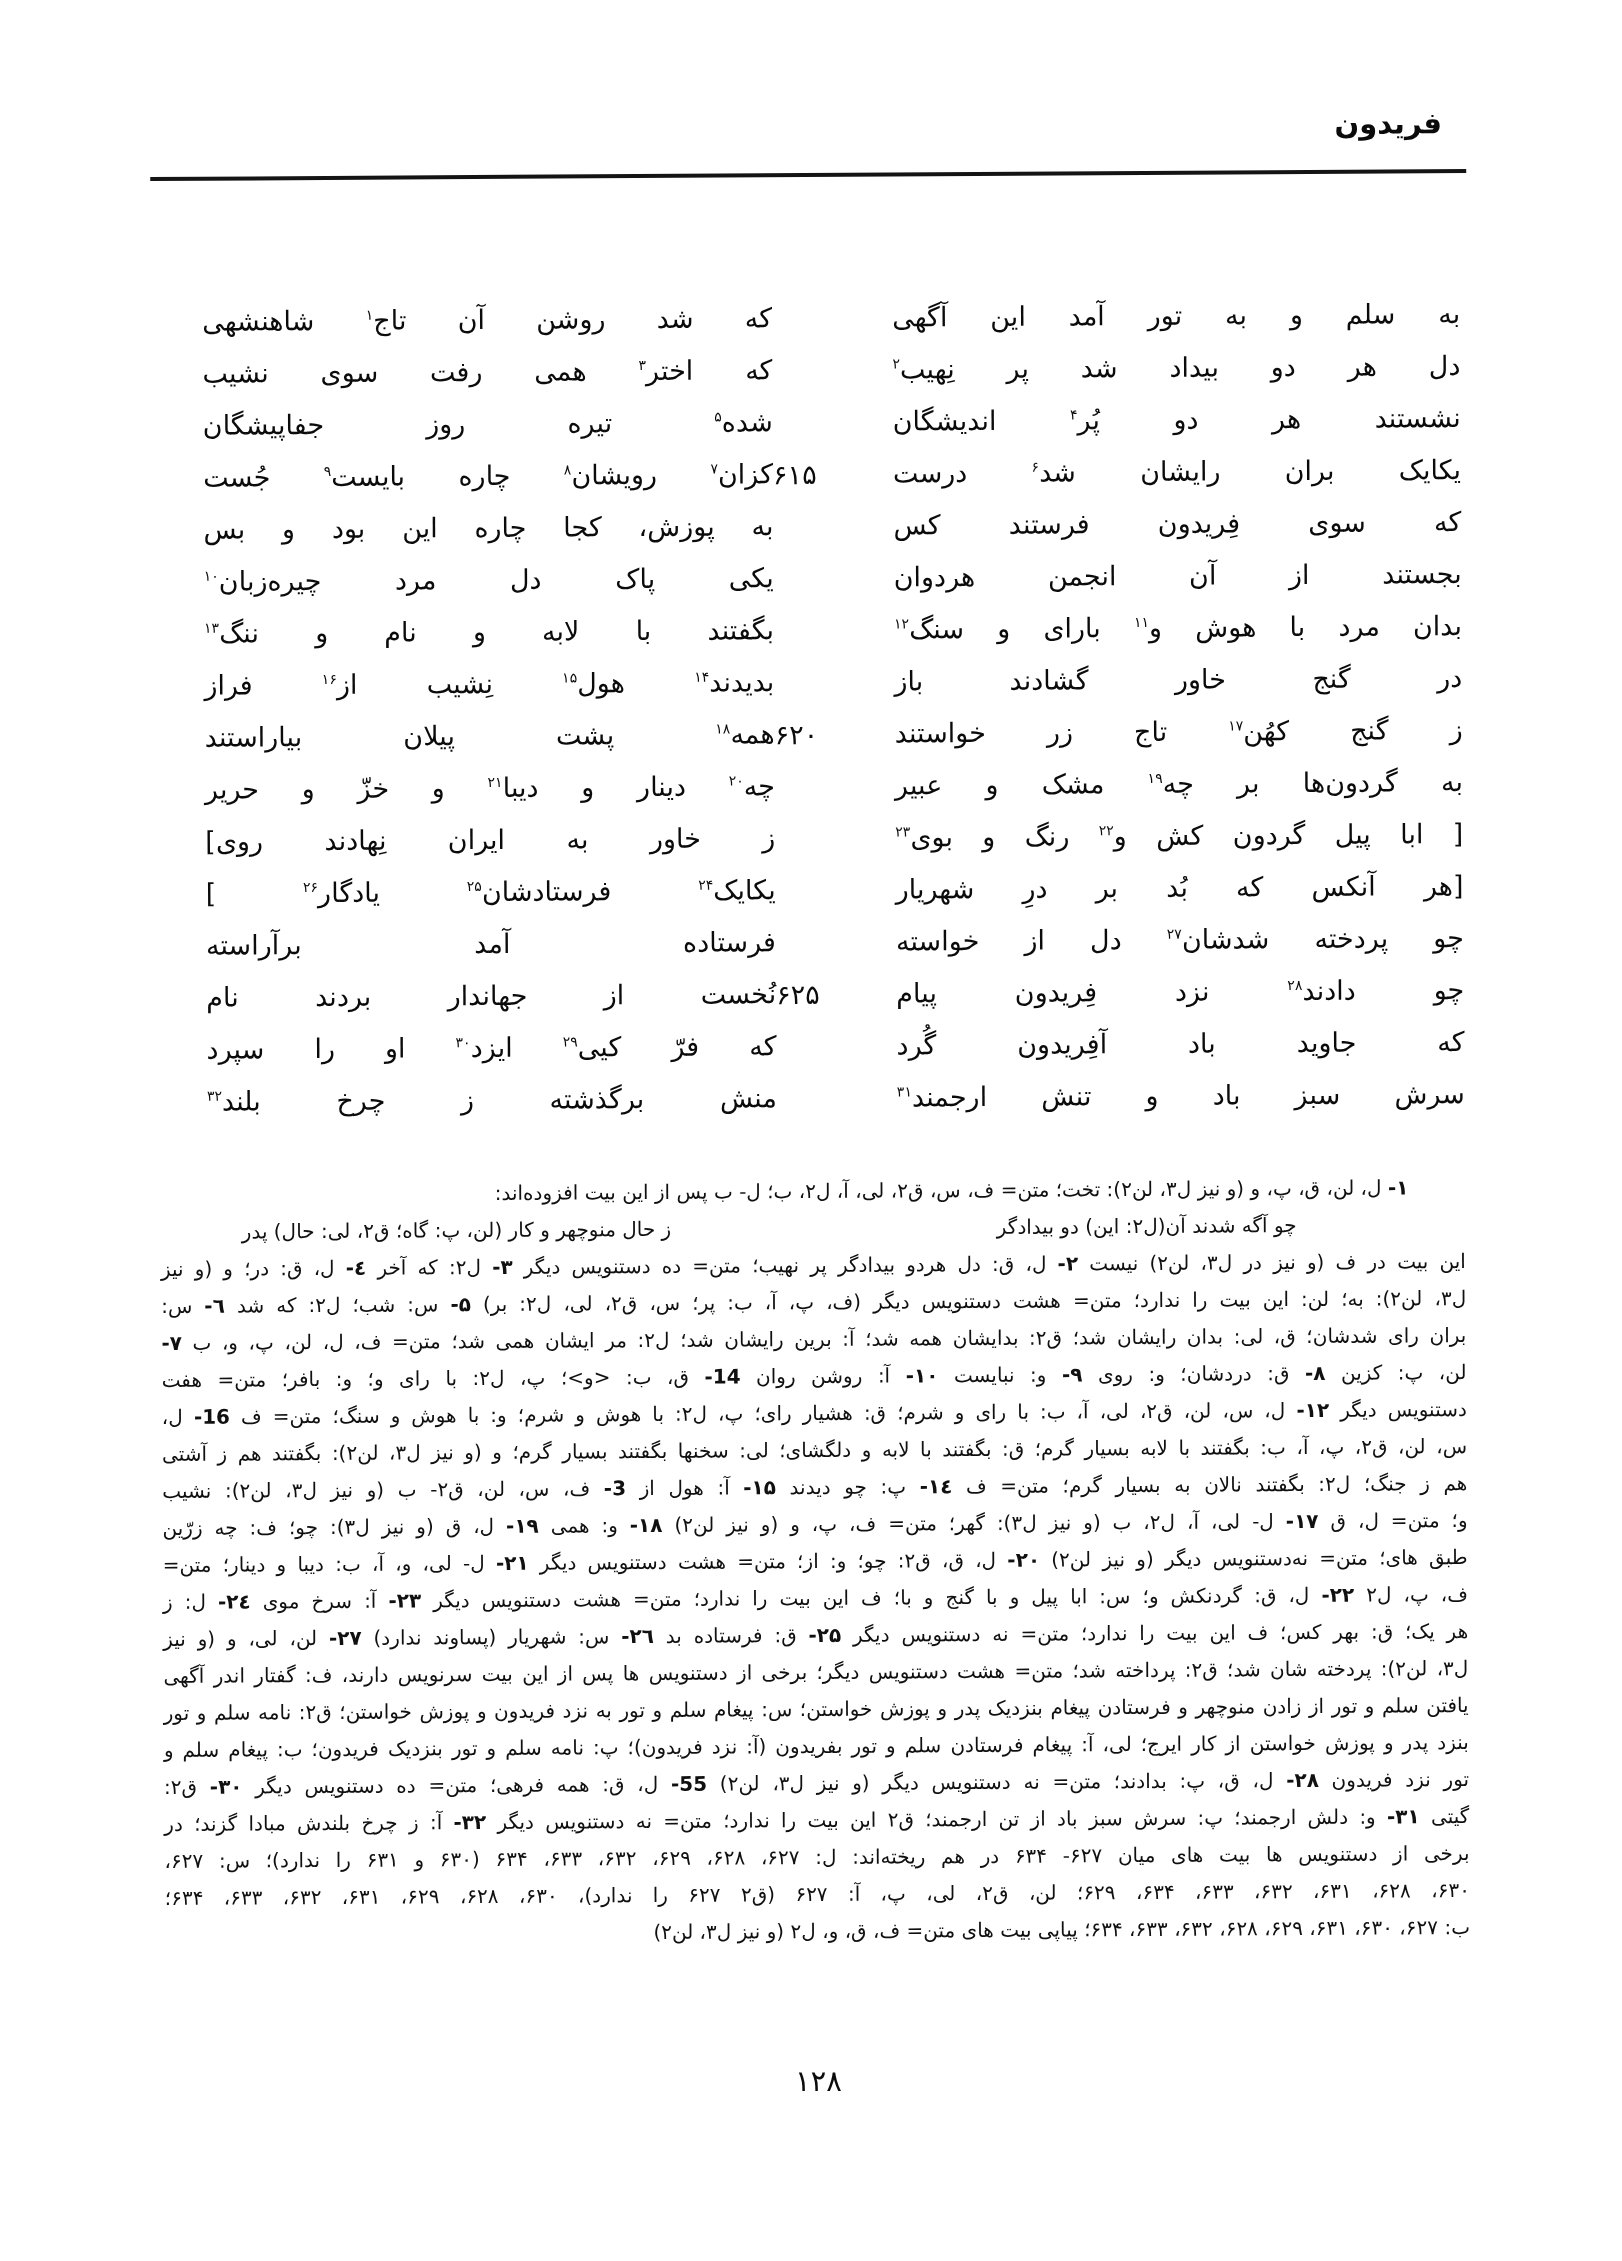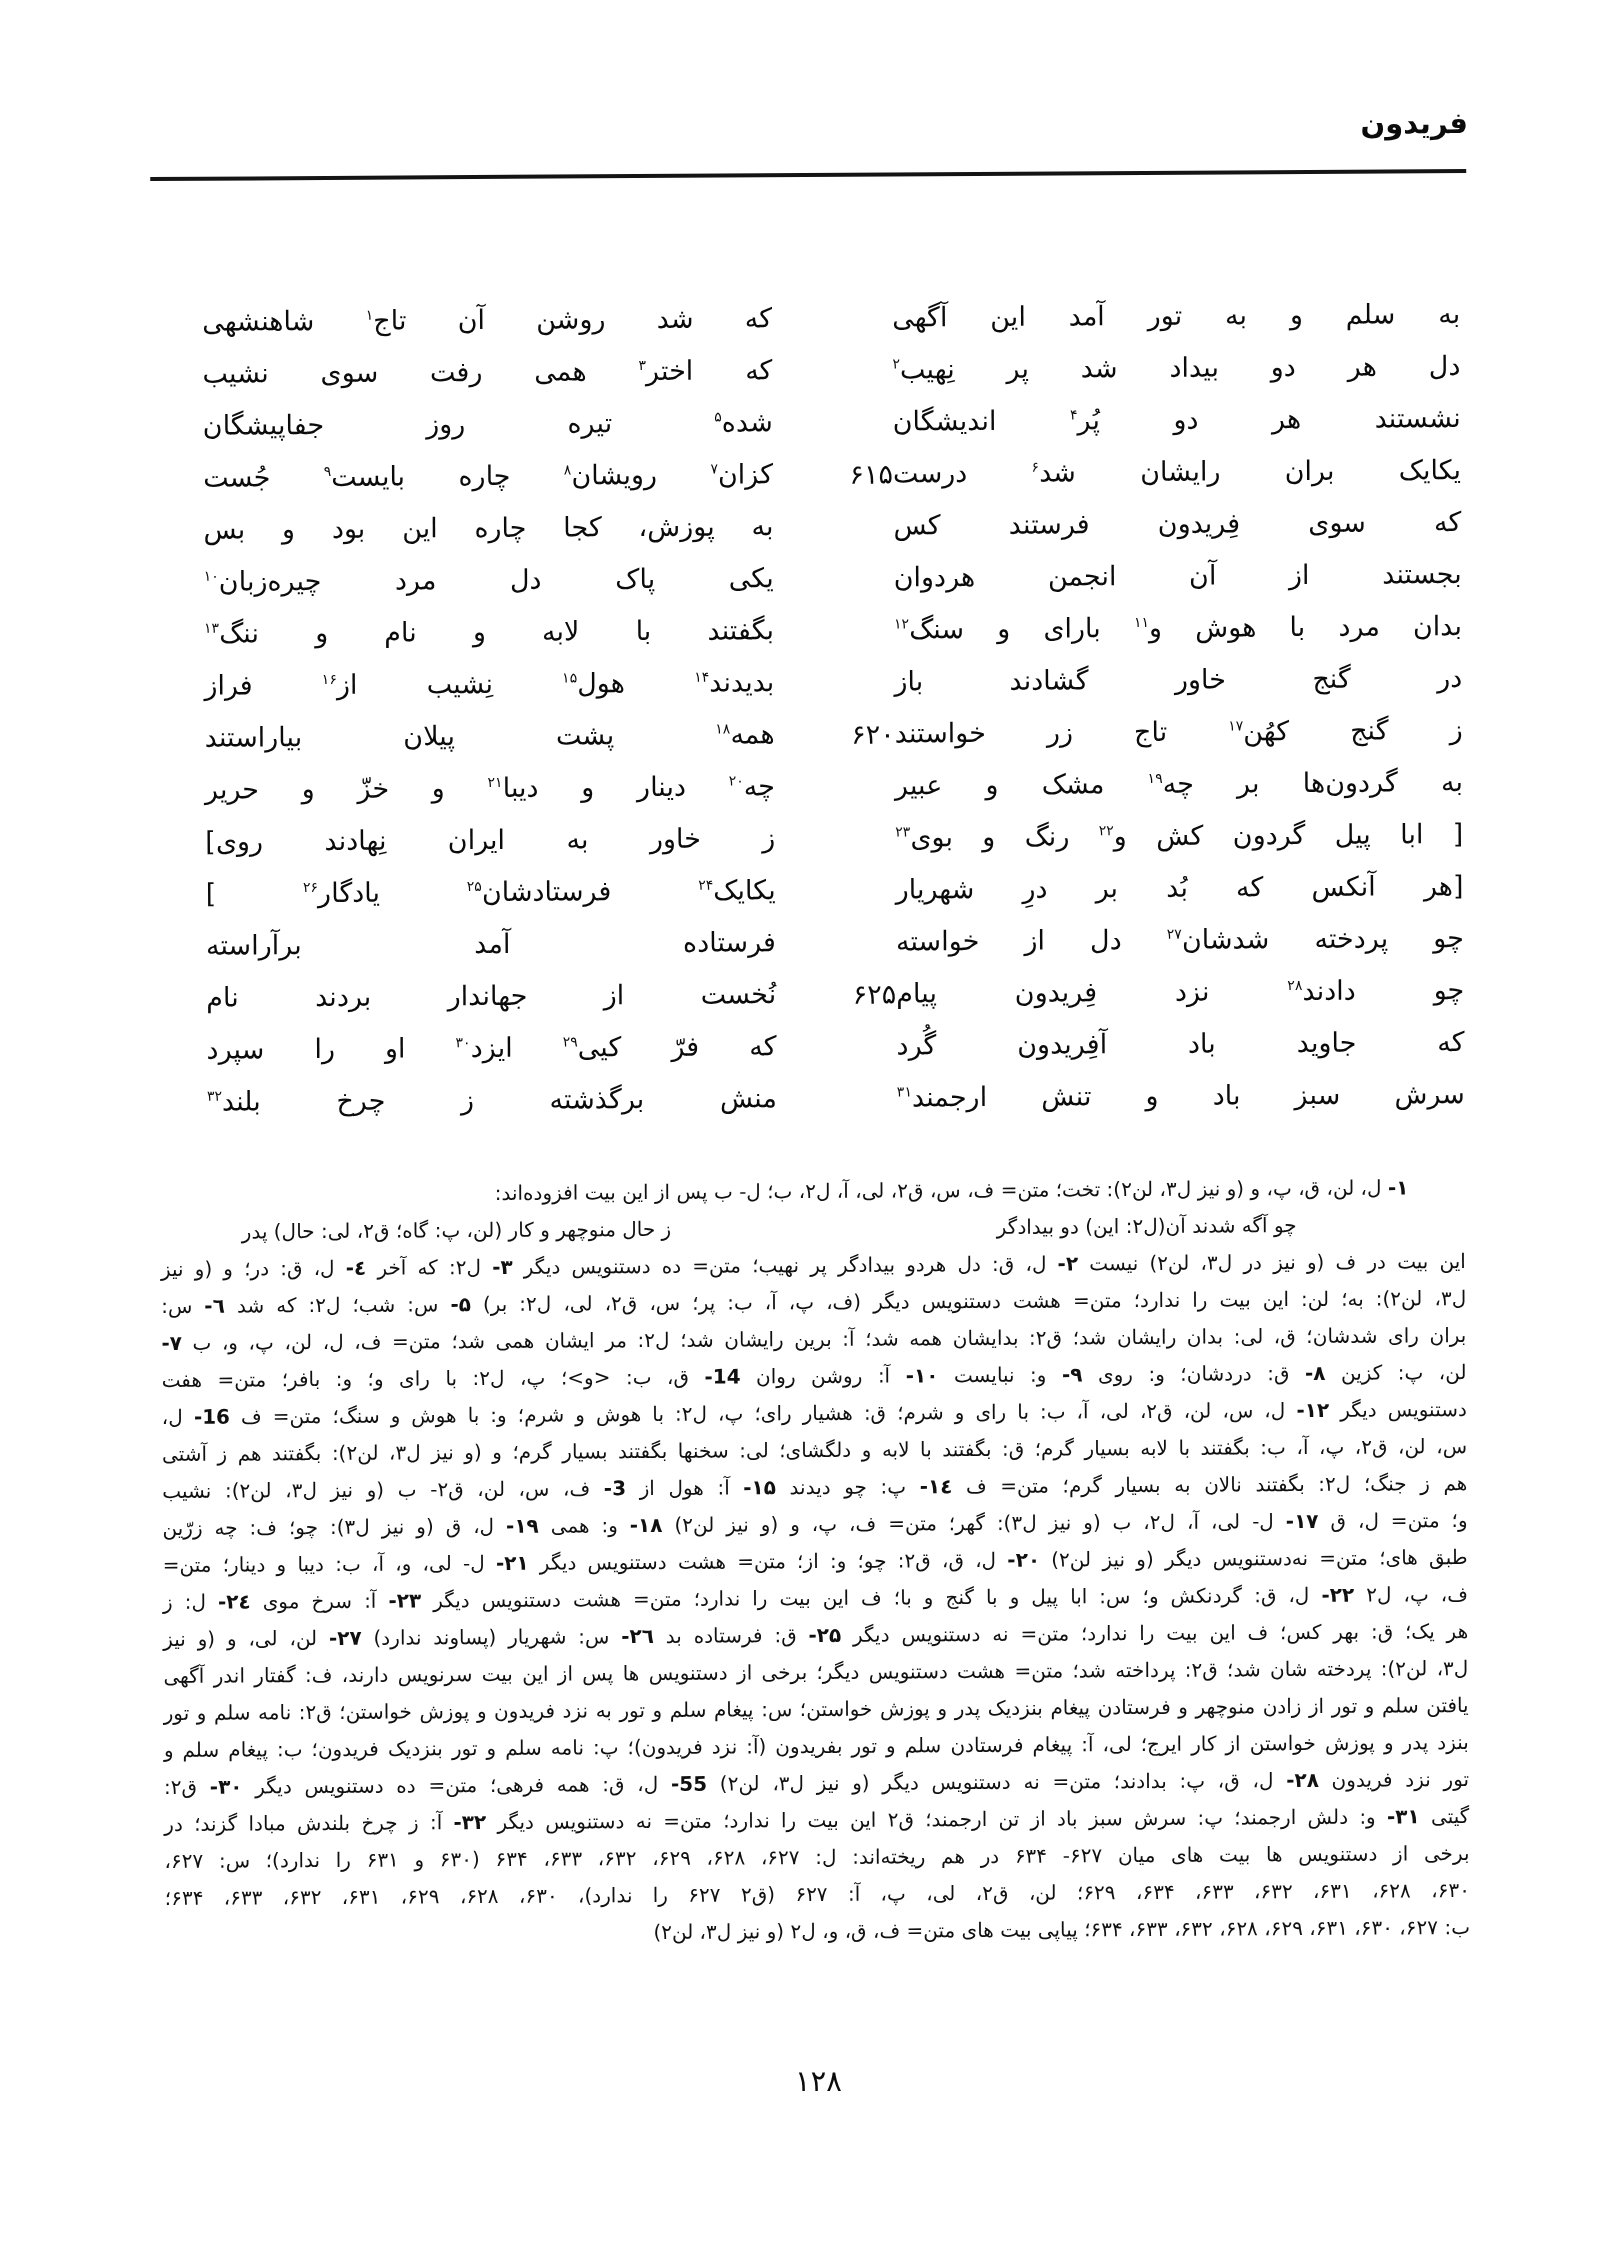--- a/index.html
+++ b/index.html
@@ -12,21 +12,21 @@
     direction:rtl;
     overflow:hidden;
   }
   .tilt{
     position:absolute;inset:0;
     transform:rotate(-0.35deg);
     transform-origin:50% 35%;
   }
   
   .running-head{
-    position:absolute;top:110px;right:150px;
+    position:absolute;top:110px;right:176px;
     font-size:29px;font-weight:bold;letter-spacing:0.7px;
   }
   .head-rule{
     position:absolute;top:173px;right:152px;
     width:1316px;height:3.5px;background:#141414;
   }
   
   .poem{
     position:absolute;top:292px;right:159px;width:1305px;
   }
@@ -34,21 +34,21 @@
     display:flex;align-items:center;height:52px;direction:rtl;
   }
   .hemi{
     font-size:27px;line-height:52px;
     text-align:justify;text-align-last:justify;
     white-space:nowrap0;
   }
   .hemi.first{width:568px;}
   .hemi.second{width:570px;}
   .vnum{
-    width:120px;text-align:right;font-size:27px;flex:0 0 auto;
+    width:120px;text-align:left;font-size:27px;flex:0 0 auto;
   }
   sup{font-size:0.52em;line-height:0;vertical-align:super;}
   b{font-weight:bold;}
   
   .footnotes{
     position:absolute;top:1173px;right:159px;width:1305px;
     font-size:20px;line-height:37px;color:#101010;
   }
   .fn{min-height:37px;}
   .fn.justify{text-align:justify;text-align-last:justify;}

